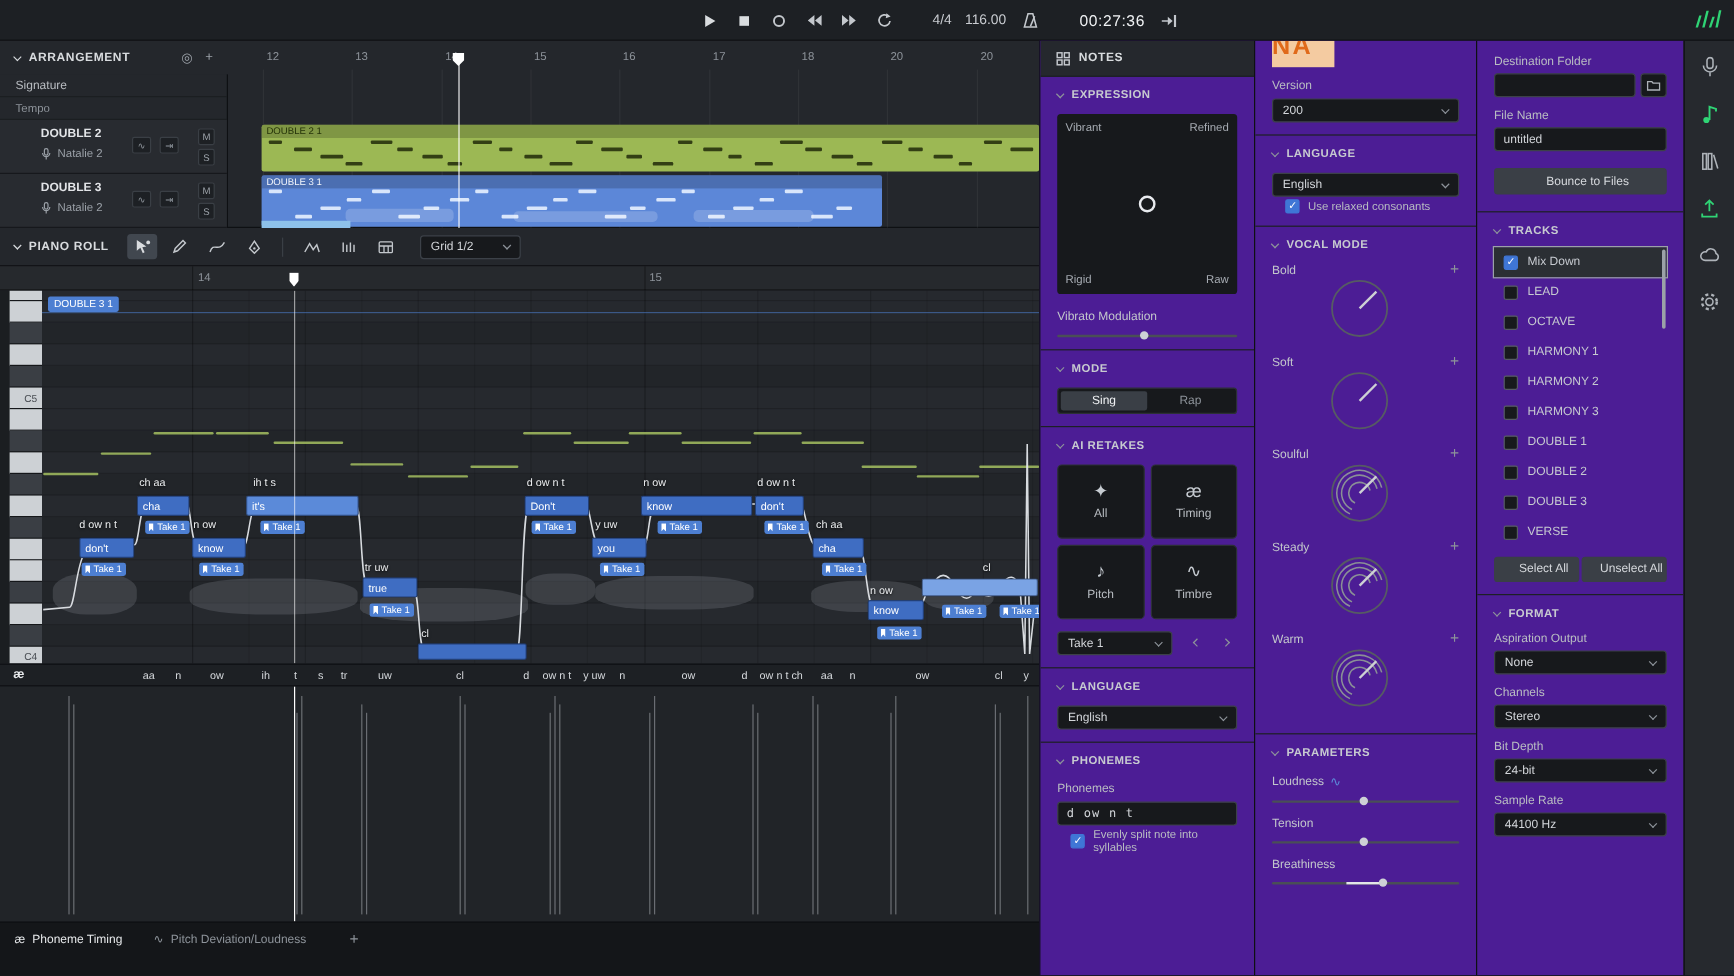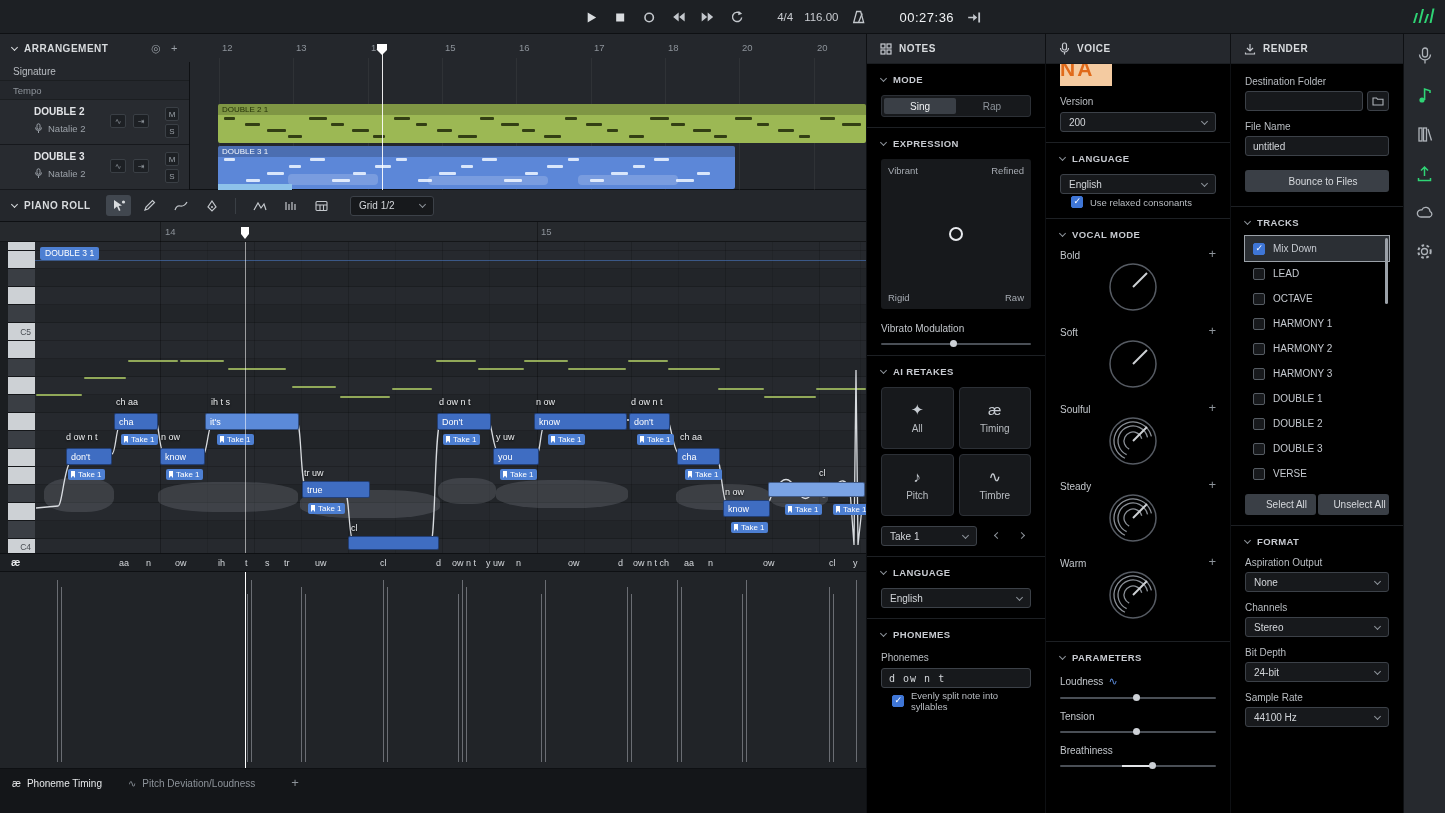--- a/index.html
+++ b/index.html
@@ -33,21 +33,21 @@
   .sec:last-child { border-bottom:none; }
   .sec-head { display:flex; align-items:center; gap:7px; color:#c7cad0; font-weight:bold; font-size:9.5px; letter-spacing:.4px; }
   .sec-head .chev { color:#8d939a; }
   .p-head { height:30px; display:flex; align-items:center; gap:7px; padding:0 13px; background:#25282d; border-bottom:1px solid #1b1e22; color:#d8dbde; font-weight:bold; font-size:10px; letter-spacing:.5px; }
   .slider { position:relative; height:2px; background:#4a4f56; border-radius:1px; }
   .slider .dot { position:absolute; top:-3px; width:7px; height:7px; border-radius:50%; background:#cdd1d6; }
   .slider .fill { position:absolute; top:0; height:2px; background:#e3e5e8; }
   .cklabel { font-size:9.5px; color:#b9bdc2; }
 
   
-  .panel { position:absolute; top:34px; height:779px; background:#000000; border-left:1px solid #0e1013; overflow:hidden; }
+  .panel { position:absolute; top:34px; height:779px; background:#4c1d95; border-left:1px solid #0e1013; overflow:hidden; }
   .notes-panel { left:866px; width:179px; }
   .voice-panel { left:1045px; width:185px; }
   .render-panel { left:1230px; width:173px; }
 
   
   .segctl { margin-top:10px; display:flex; background:#17191c; border:1px solid #2c3036; border-radius:3px; padding:2px; height:22px; }
   .segctl .seg { flex:1; display:flex; align-items:center; justify-content:center; color:#8d939a; border-radius:2px; cursor:pointer; }
   .segctl .seg.active { background:#3a3f46; color:#f0f2f4; }
   .xy-pad { margin-top:10px; position:relative; height:150px; background:#17191c; border-radius:3px; }
   .xy-pad .corner { position:absolute; font-size:9.5px; color:#a6abb2; }
@@ -335,21 +335,21 @@
               <span>Take 1</span>
             </div>
           </div><div class="note-group" style="display:contents">
             <div class="phl" style="left: 211px; top: 155px;">ih t s</div>
             <div class="note" style="left: 205px; top: 171px; width: 94px; height: 17px;"><span>it's</span></div>
             <div class="take-badge" style="left: 217px; top: 192px;">
               <span>Take 1</span>
             </div>
           </div><div class="note-group" style="display:contents">
             <div class="phl" style="left: 304px; top: 226px;">tr uw</div>
-            <div class="note sel" style="left: 302px; top: 239px; width: 68px; height: 17px;"><span>true</span></div>
+            <div class="note sel" style="left: 302px; top: 239px; width: 46px; height: 17px;"><span>true</span></div>
             <div class="take-badge" style="left: 308px; top: 261px;">
               <span>Take 1</span>
             </div>
           </div><div class="note-group" style="display:contents">
             <div class="phl" style="left: 351px; top: 281px;">cl</div>
             <div class="note sel" style="left: 348px; top: 294px; width: 91px; height: 14px;"><span></span></div>
             
           </div><div class="note-group" style="display:contents">
             <div class="phl" style="left: 439px; top: 155px;">d ow n t</div>
             <div class="note sel" style="left: 437px; top: 171px; width: 54px; height: 17px;"><span>Don't</span></div>
@@ -717,43 +717,43 @@
             <rect x="7" y="1" width="4" height="4"></rect>
             <rect x="1" y="7" width="4" height="4"></rect>
             <rect x="7" y="7" width="4" height="4"></rect>
           </g>
         </svg>
       <span>NOTES</span>
     </div>
     <div class="sec">
       <div class="sec-head">
           <span class="chev"></span>
-          <span>MODE</span>
-        </div>
-      <div class="segctl">
-
-      <div class="seg active">Sing</div>
-          <div class="seg">Rap</div>
-        </div>
-    </div>
-    <div class="sec">
-      <div class="sec-head">
-          <span class="chev"></span>
           <span>EXPRESSION</span>
         </div>
       <div class="xy-pad">
         <span class="corner c-tl">Vibrant</span>
         <span class="corner c-tr">Refined</span>
         <span class="corner c-bl">Rigid</span>
         <span class="corner c-br">Raw</span>
         <div class="xy-knob"></div>
       </div>
       <div class="vib-label">Vibrato Modulation</div>
       <div class="slider" style="margin-top:9px">
           <div class="dot" style="left:69px"></div>
+        </div>
+    </div>
+    <div class="sec">
+      <div class="sec-head">
+          <span class="chev"></span>
+          <span>MODE</span>
+        </div>
+      <div class="segctl">
+
+      <div class="seg active">Sing</div>
+          <div class="seg">Rap</div>
         </div>
     </div>
     <div class="sec">
       <div class="sec-head">
           <span class="chev"></span>
           <span>AI RETAKES</span>
         </div>
       <div class="retake-grid">
 
       <div class="retake-btn">
@@ -805,27 +805,20 @@
       <div class="minil">Phonemes</div>
       <input class="tinput ph-input" value="d ow n t" style="">
       <div class="ckrow">
         <span class="cb on"></span>
         <span class="cklabel">Evenly split note into syllables</span>
       </div>
     </div>
   </div>
 
   <div class="panel voice-panel">
-    <div class="p-head">
-      <svg width="11" height="13">
-          <rect x="3.5" y="1" width="4" height="7" rx="2" fill="none" stroke="#c7cad0" stroke-width="1.2"></rect>
-          <path d="M1.5 6 a4 4 0 0 0 8 0 M5.5 10 V12.5" fill="none" stroke="#c7cad0" stroke-width="1.2"></path>
-        </svg>
-      <span>VOICE</span>
-    </div>
     <div style="padding:0 14px 10px; border-bottom:1px solid #1d2024;">
       <div class="avatar">
           <span>NA</span>
         </div>
       <div class="minil" style="margin-top:0">Version</div>
       <div class="dd" style="margin-top:5px">
           <span>200</span>
           <span class="chev"></span>
         </div>
     </div>
@@ -962,27 +955,20 @@
             <div class="slider">
               <div class="fill" style="left: 62px; width: 28px;"></div>
               <div class="dot" style="left: 89px;"></div>
             </div>
           </div>
         </div>
     </div>
   </div>
 
   <div class="panel render-panel">
-    <div class="p-head">
-      <svg width="12" height="12">
-          <path d="M6 1 V8 M3 5 L6 8 L9 5" fill="none" stroke="#c7cad0" stroke-width="1.2"></path>
-          <path d="M1.5 9.5 V11 H10.5 V9.5" fill="none" stroke="#c7cad0" stroke-width="1.2"></path>
-        </svg>
-      <span>RENDER</span>
-    </div>
     <div style="padding:2px 14px 14px; border-bottom:1px solid #1d2024;">
       <div class="flabel">Destination Folder</div>
       <div class="dest-row">
         <input class="tinput" value="" style="">
         <div class="sqbtn">
             <svg width="12" height="10">
               <path d="M1 2 H4.5 L5.5 3.2 H11 V9 H1 Z" fill="none" stroke="#aeb3b9" stroke-width="1.1"></path>
             </svg>
           </div>
       </div>

